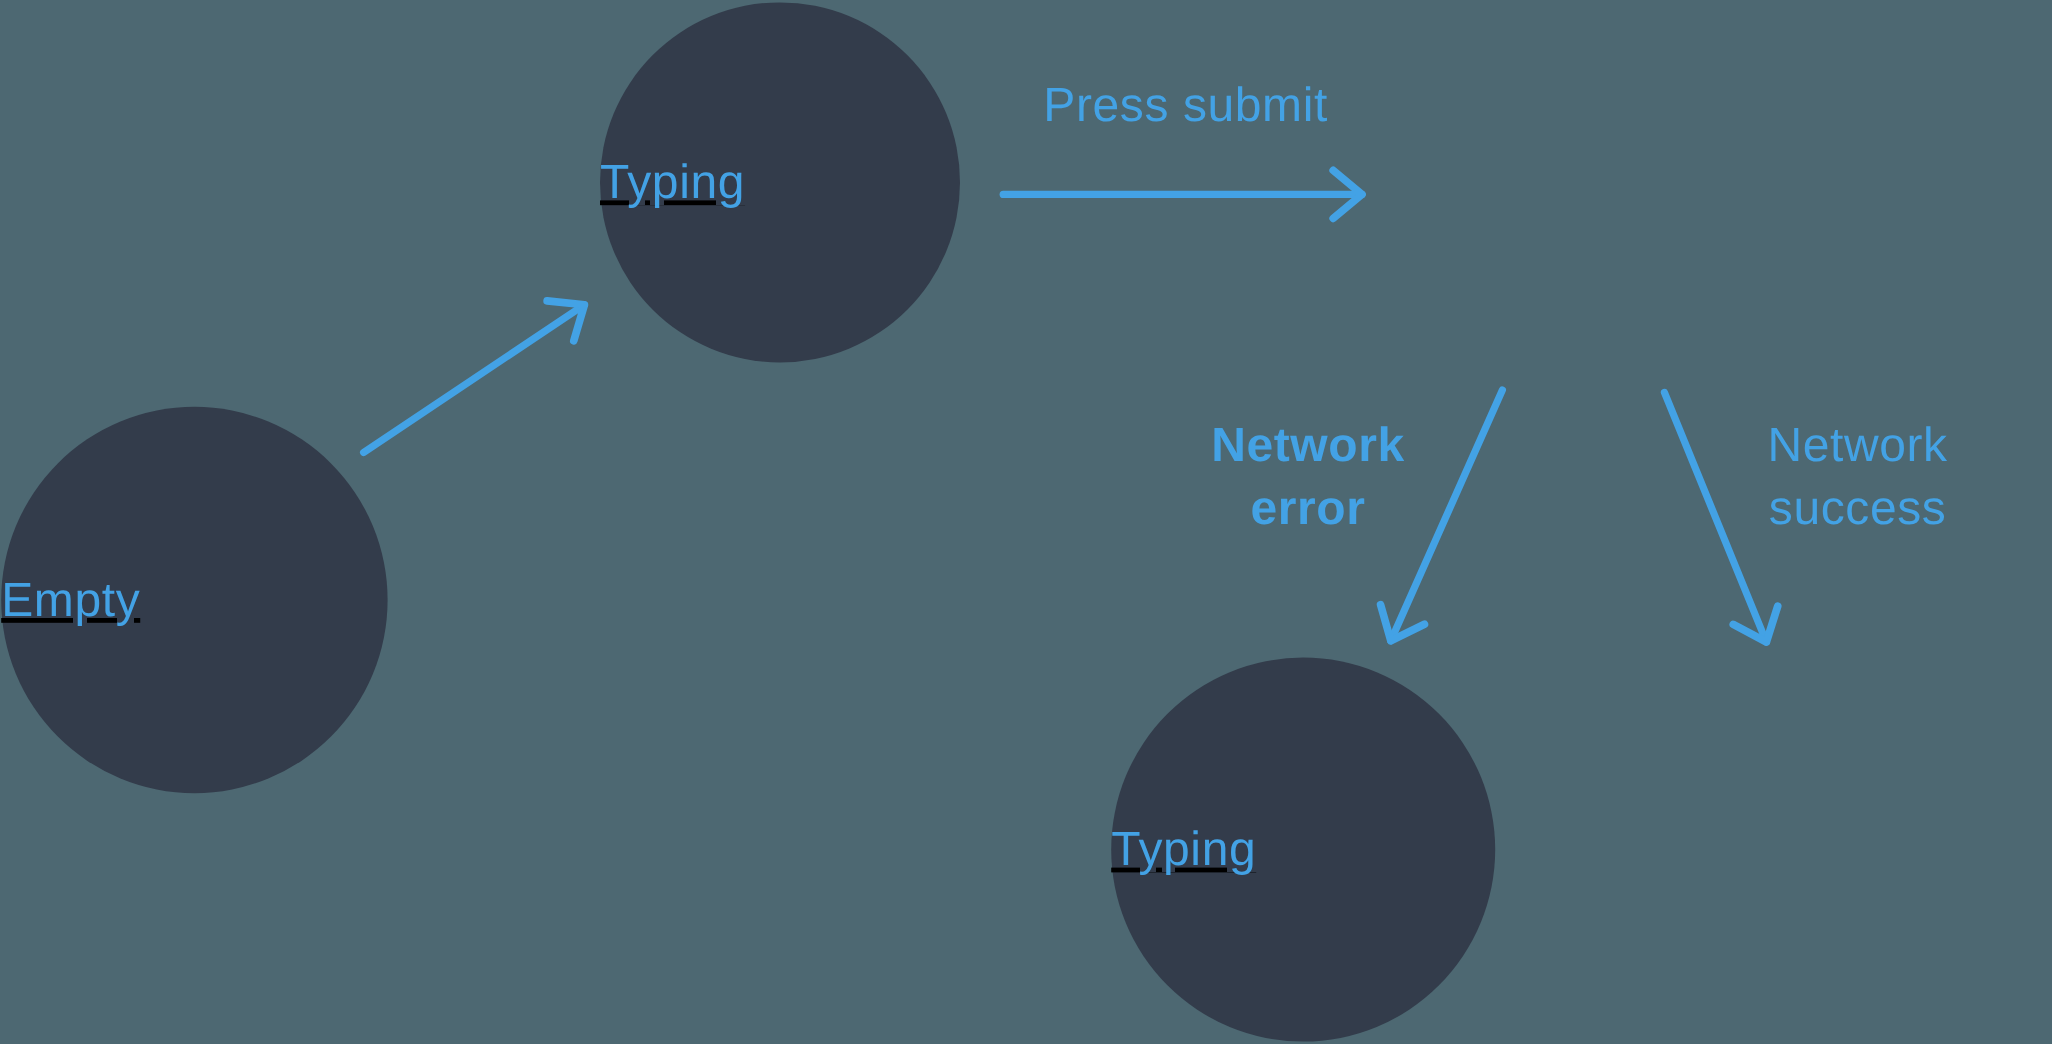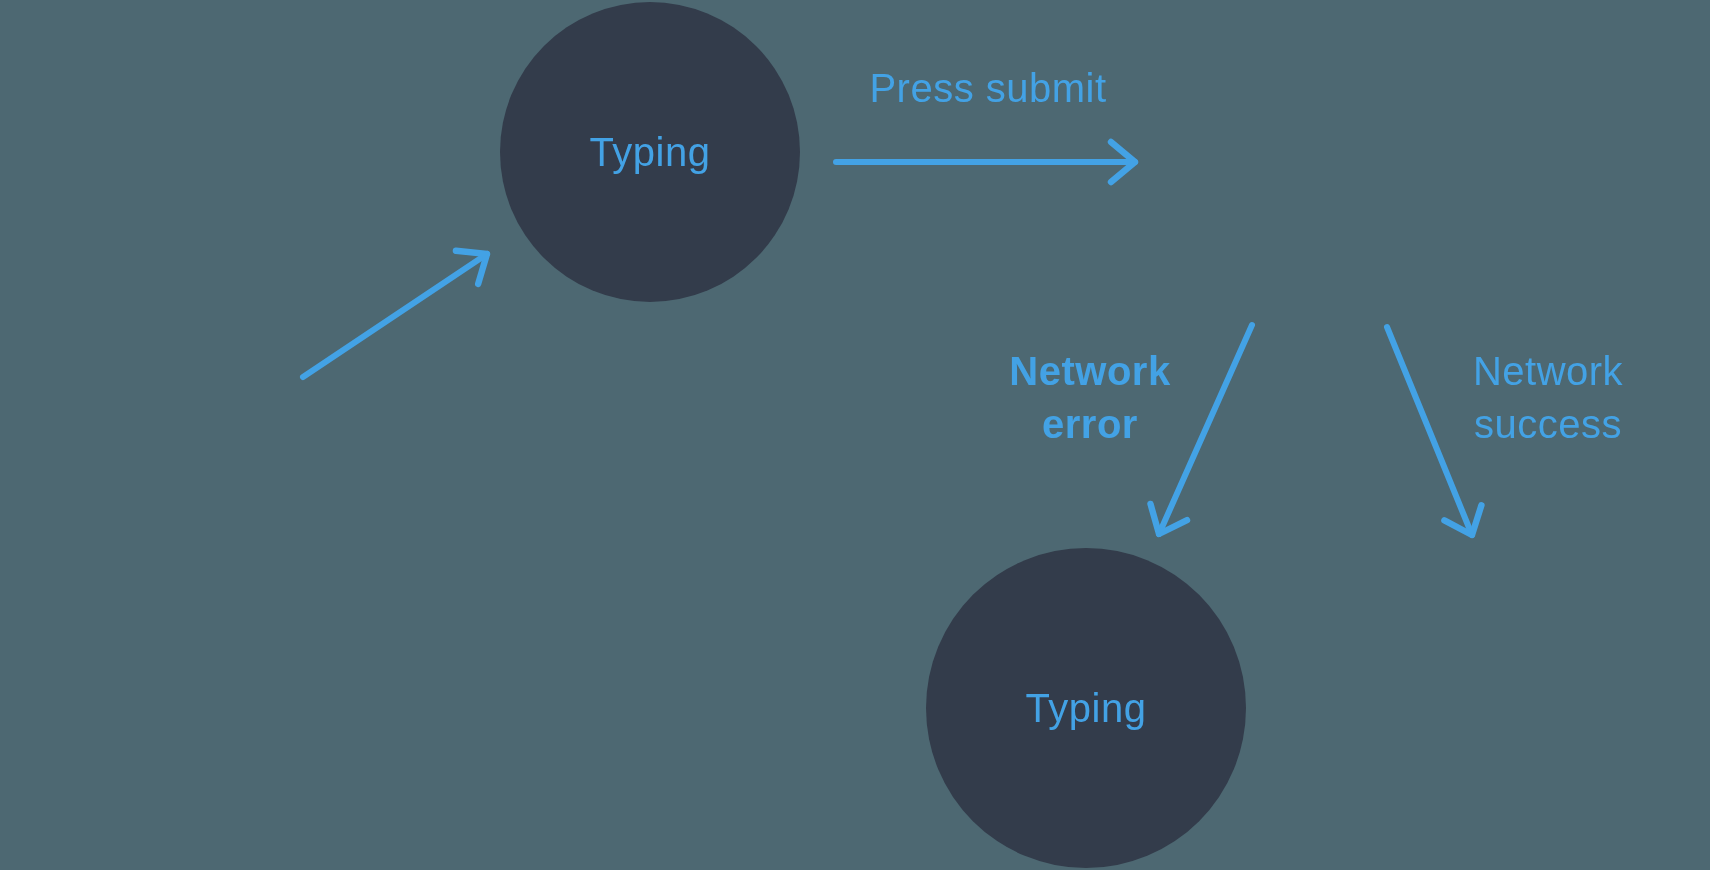--- a/index.html
+++ b/index.html
@@ -37,21 +37,21 @@
     stroke-linecap: round;
     stroke-linejoin: round;
     fill: none;
   }
   .state {
     position: absolute;
     border-radius: 50%;
     background: var(--state-fill);
     display: flex;
     align-items: center;
-    justify-content: center;
+    text-decoration: underline;
   }
   .state-label {
     color: var(--accent);
     font-size: 40px;
     letter-spacing: 0.5px;
     white-space: nowrap;
   }
   .edge-label {
     position: absolute;
     color: var(--accent);
@@ -80,20 +80,23 @@
       <marker id="arrowhead" viewBox="0 0 12 12" refX="9" refY="6" markerWidth="8" markerHeight="8" orient="auto">
         <path class="arrowhead-path" d="M3 1 L9 6 L3 11"></path>
       </marker>
     </defs>
     <line class="edge" x1="303" y1="377" x2="487" y2="254"></line>
     <line class="edge" x1="836" y1="162" x2="1135" y2="162"></line>
     <line class="edge" x1="1252" y1="325" x2="1159" y2="534"></line>
     <line class="edge" x1="1387" y1="327" x2="1472" y2="535"></line>
   </svg>
 
+  <div class="state" id="state-empty">
+    <span class="state-label">Empty</span>
+  </div>
 
   <div class="state" id="state-typing">
     <span class="state-label">Typing</span>
   </div>
 
 
   <div class="state" id="state-error">
     <span class="state-label">Typing</span>
   </div>
 

